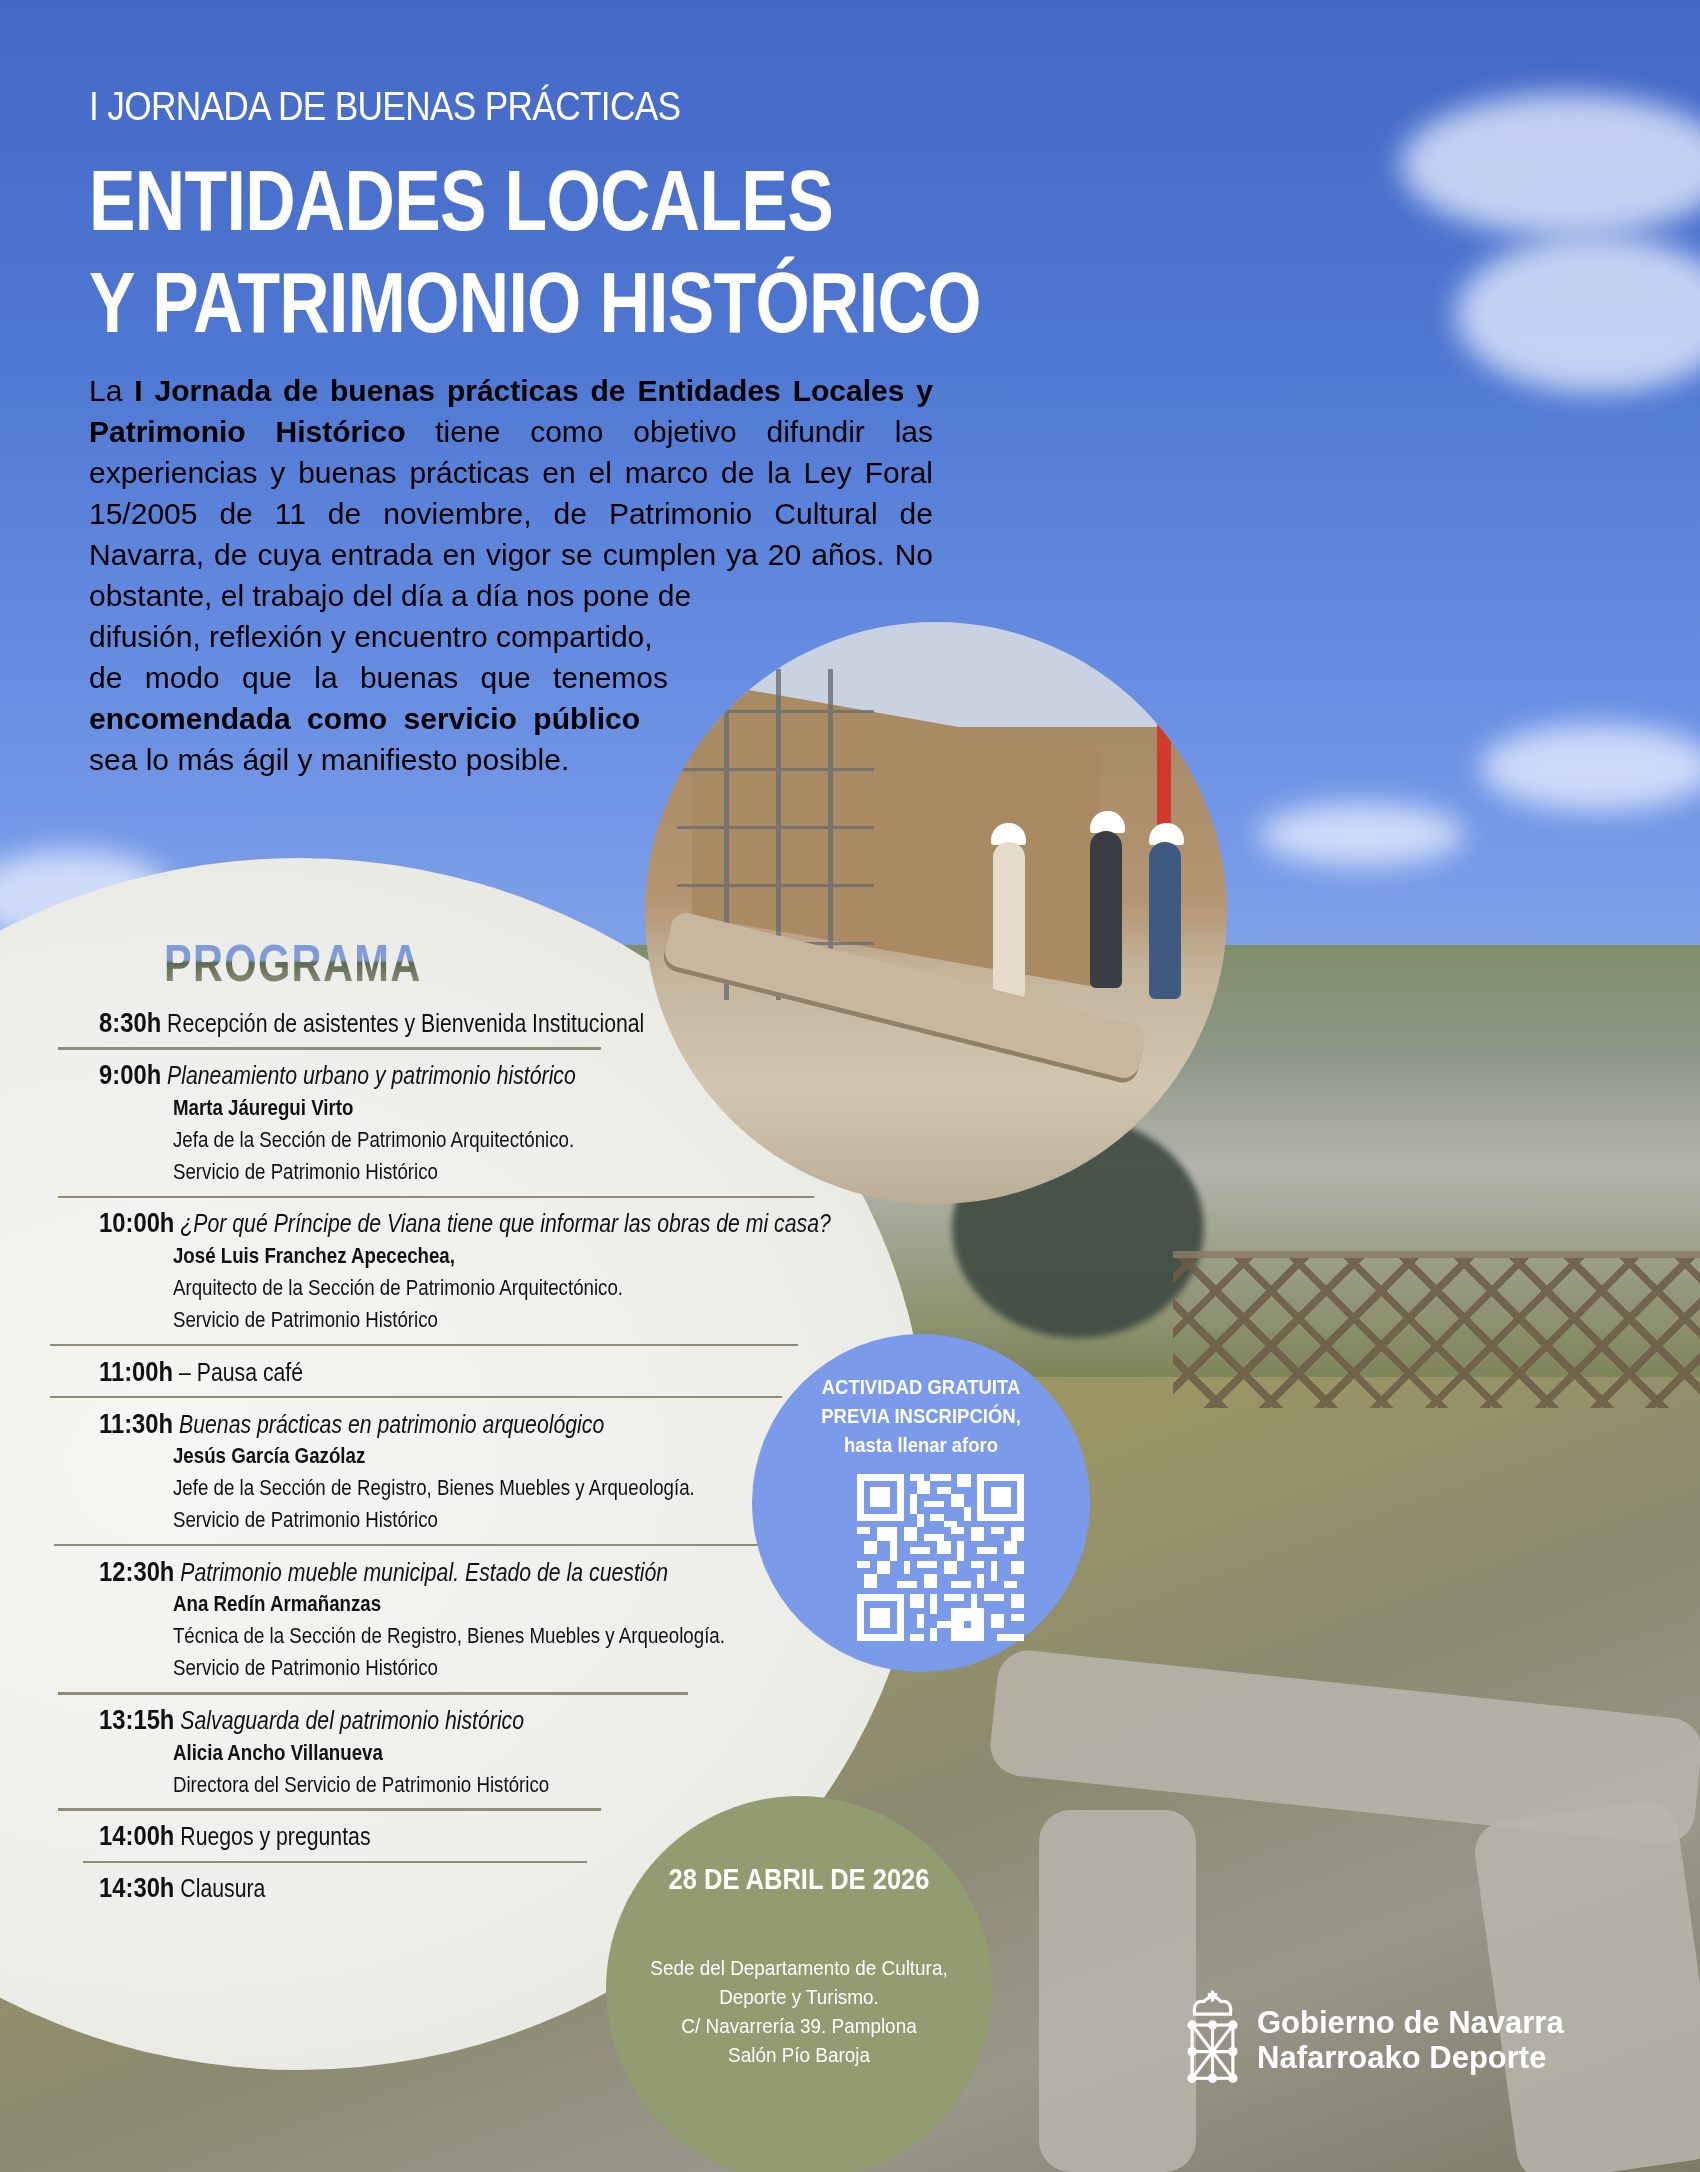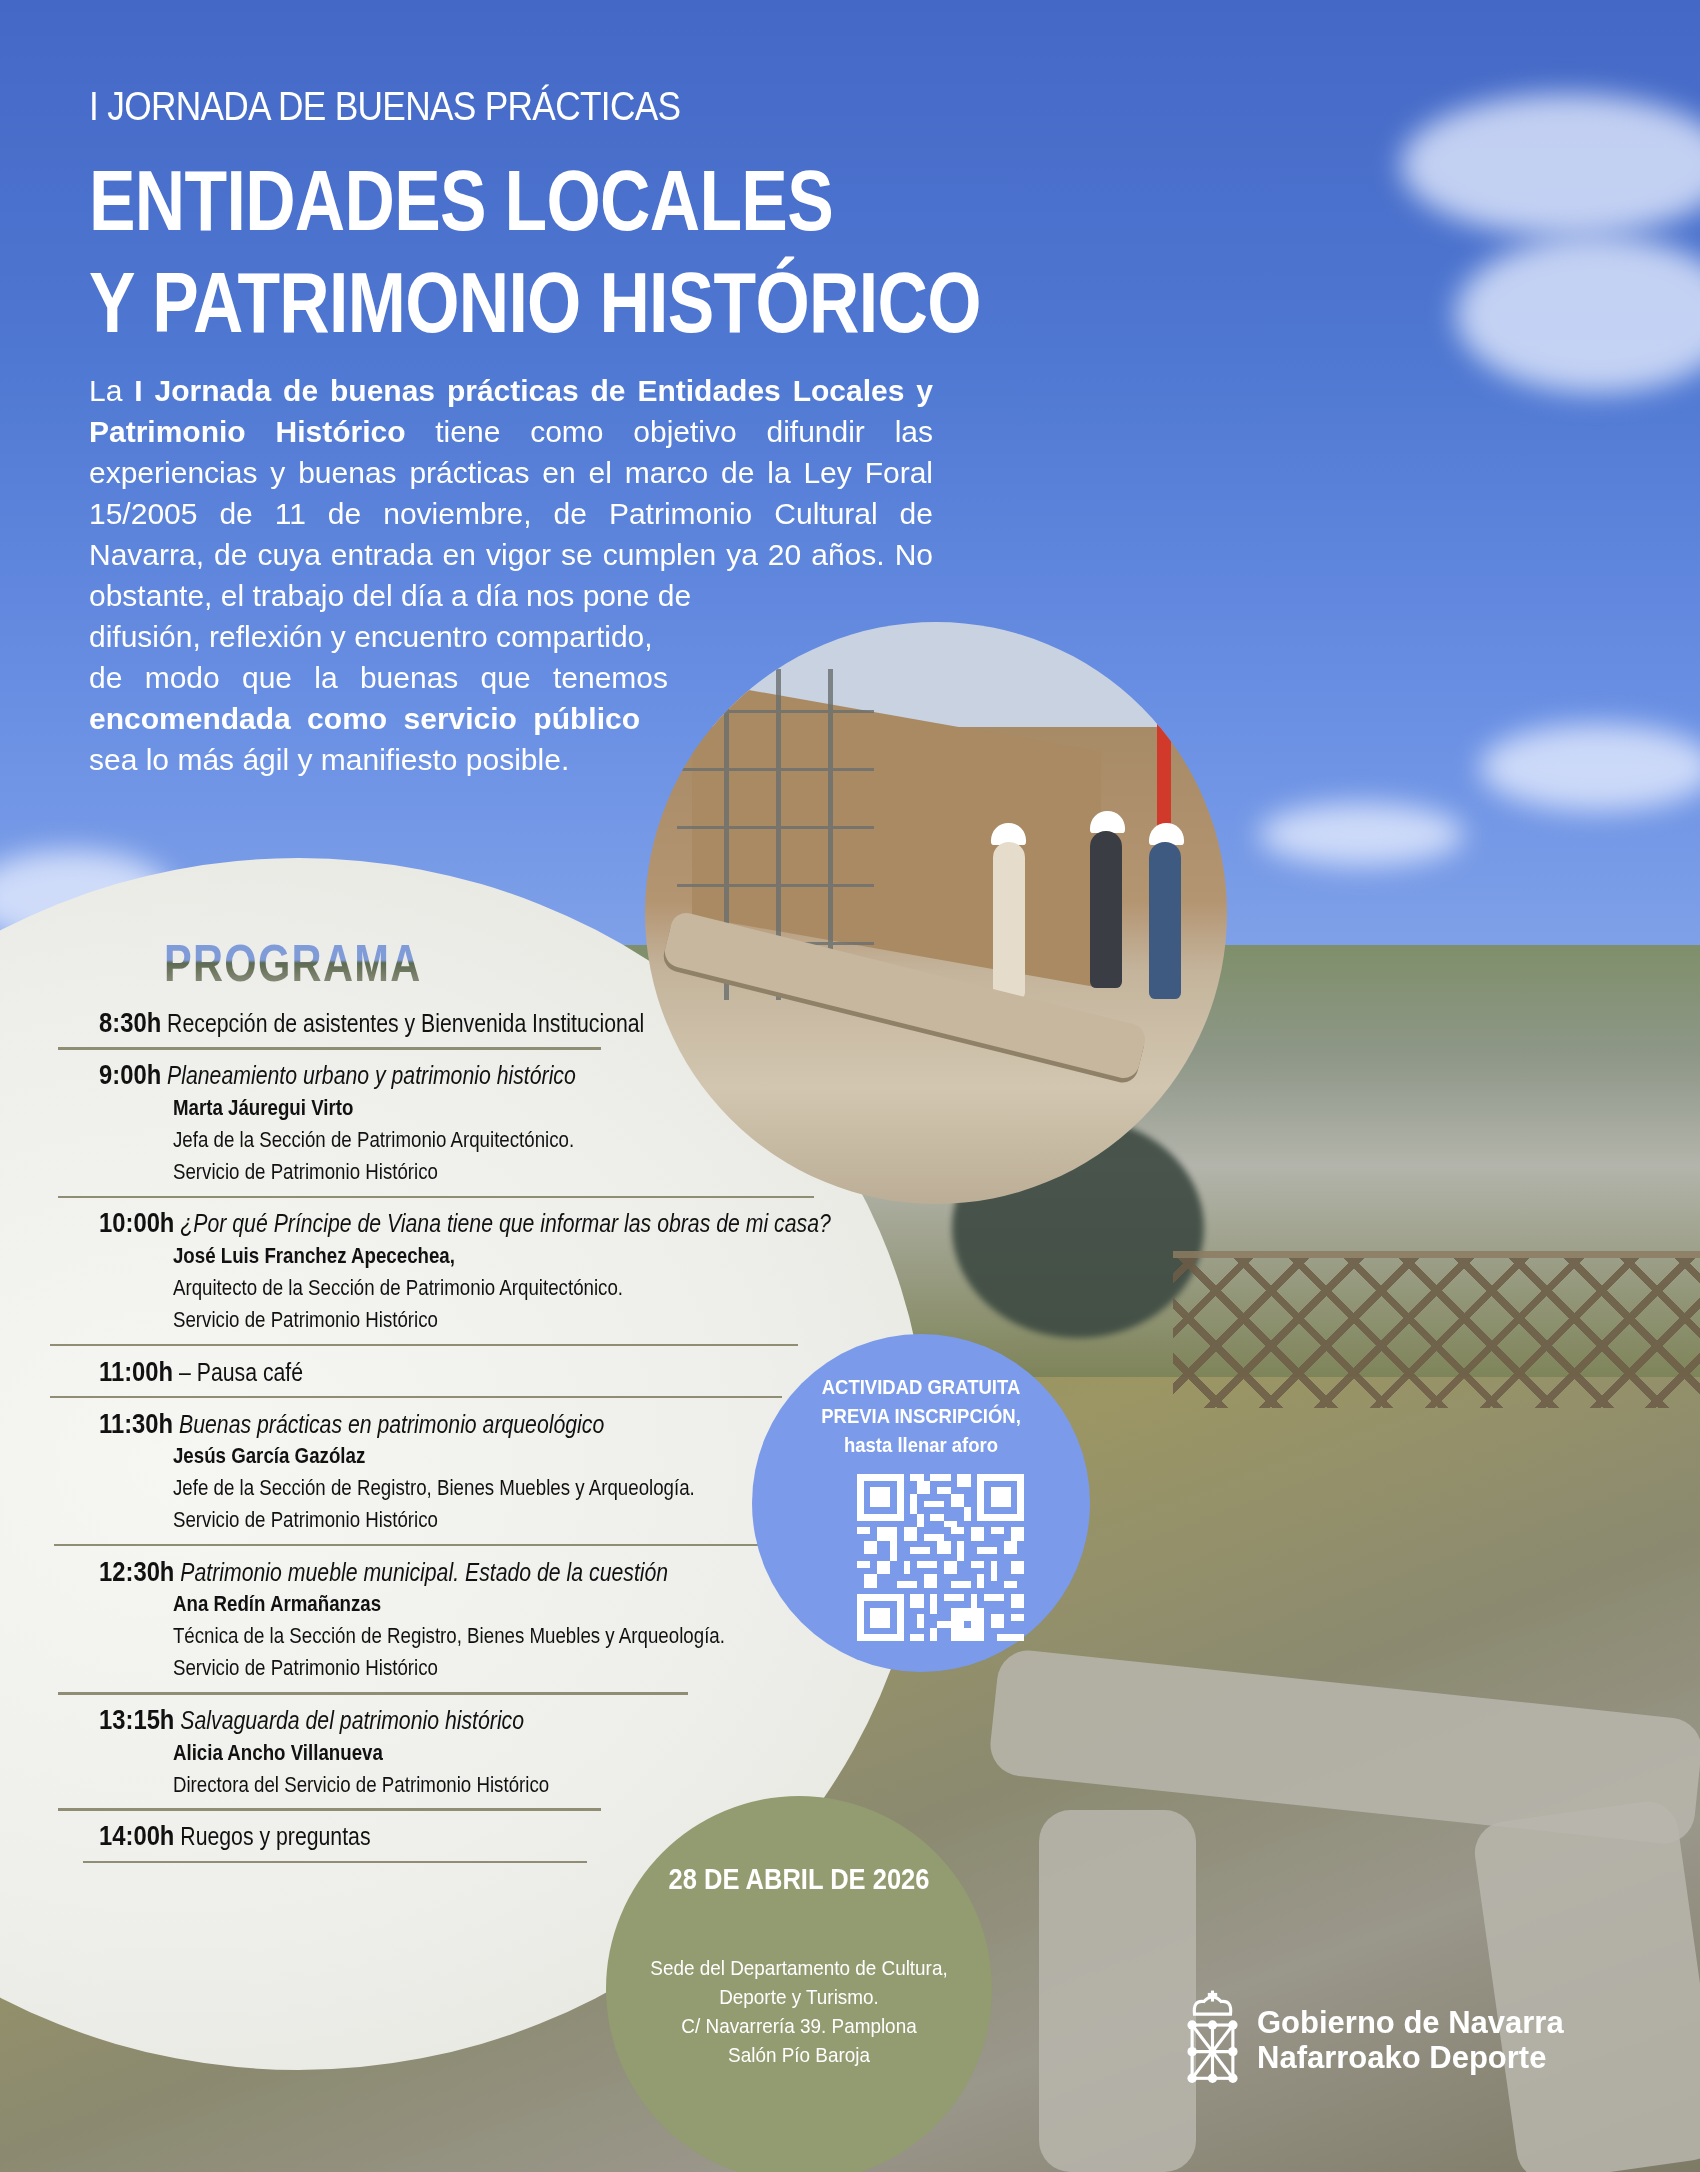--- a/index.html
+++ b/index.html
@@ -12,21 +12,21 @@
   .bg-ground { position:absolute; left:0; top:1377px; width:1700px; height:795px;
     background: linear-gradient(160deg,#8d8b5a 0%, #9c9664 30%, #8b8a70 55%, #9a978b 75%, #7d7a66 100%); }
   .rock { position:absolute; background:#b9b6ad; border-radius:31.5px; opacity:.85; }
   .fence { position:absolute; left:1173px; top:1251px; width:527px; height:150px; border-top:7.9px solid #8c7c62;
     background: repeating-linear-gradient(45deg, transparent 0 31.5px, #6d5d47 31.5px 39px),
                 repeating-linear-gradient(-45deg, transparent 0 31.5px, #6d5d47 31.5px 39px); opacity:.85; }
   .bush { position:absolute; left:952px; top:1118px; width:252px; height:220px; border-radius:50%; background:#3d4a42; opacity:.9; filter:blur(3.1px); }
 
   .header-sub { position:absolute; left:89px; top:83px; font-size:41px; color:#fff; font-weight:400; letter-spacing:-0.8px; transform:scaleX(.86); transform-origin:left; white-space:nowrap; }
   .header-title { position:absolute; left:89px; top:150px; color:#fff; font-weight:700; font-size:85px; line-height:102px; letter-spacing:-0.8px; transform:scaleX(.82); transform-origin:left; white-space:nowrap; }
-  .intro { position:absolute; left:89px; top:370px; width:844px; color:#ffffff; font-size:30px; line-height:41px; text-align:justify; }
+  .intro { position:absolute; left:89px; top:370px; width:844px; color:#000000; font-size:30px; line-height:41px; text-align:justify; }
   .intro b { font-weight:700; }
   .intro .short { display:block; }
 
   .photo-circle { position:absolute; left:645px; top:622px; width:582px; height:582px; border-radius:50%; overflow:hidden;
     background: linear-gradient(180deg,#c9d2e0 0%, #c9d2e0 18%, #a78a66 18%, #b49572 48%, #c4b49c 60%, #d2c6b0 80%, #bcae96 100%); }
   .photo-wall { position:absolute; left:47px; top:94px; width:409px; height:236px; background:#a98a62; transform:skewY(10deg); }
   .photo-scaffold { position:absolute; left:31.5px; top:47px; width:197px; height:331px;
     background: repeating-linear-gradient(90deg, transparent 0 47px, #6a6f6f 47px 52px), repeating-linear-gradient(0deg, transparent 0 55px, #6a6f6f 55px 58px); opacity:.8; }
   .photo-beam { position:absolute; left:15.7px; top:346px; width:488px; height:55px; background:#c7b79e; border-radius:15.7px; transform:rotate(14deg); box-shadow:0 4.7px 0 #8f8168; }
   .person { position:absolute; width:31.5px; height:157px; border-radius:15.7px 15.7px 6.3px 6.3px; }
@@ -155,20 +155,23 @@
     <div class="sched-sub name">Alicia Ancho Villanueva</div>
     <div class="sched-sub">Directora del Servicio de Patrimonio Histórico</div>
   </div>
   <div class="divider" style="width:543px;margin-left:31.5px;"></div>
 
   <div class="sched-item">
     <div class="sched-line"><span class="sched-time">14:00h</span> <span class="sched-title">Ruegos y preguntas</span></div>
   </div>
   <div class="divider" style="width:504px;margin-left:57px;"></div>
 
+  <div class="sched-item">
+    <div class="sched-line"><span class="sched-time">14:30h</span> <span class="sched-title">Clausura</span></div>
+  </div>
 </div>
 
 <div class="qr-circle">
   <div class="qr-text">
     <div>ACTIVIDAD GRATUITA</div>
     <div>PREVIA INSCRIPCIÓN,</div>
     <div>hasta llenar aforo</div>
   </div>
   <svg class="qr-code" viewBox="0 0 25 25" shape-rendering="crispEdges">
     <g fill="#fff">

